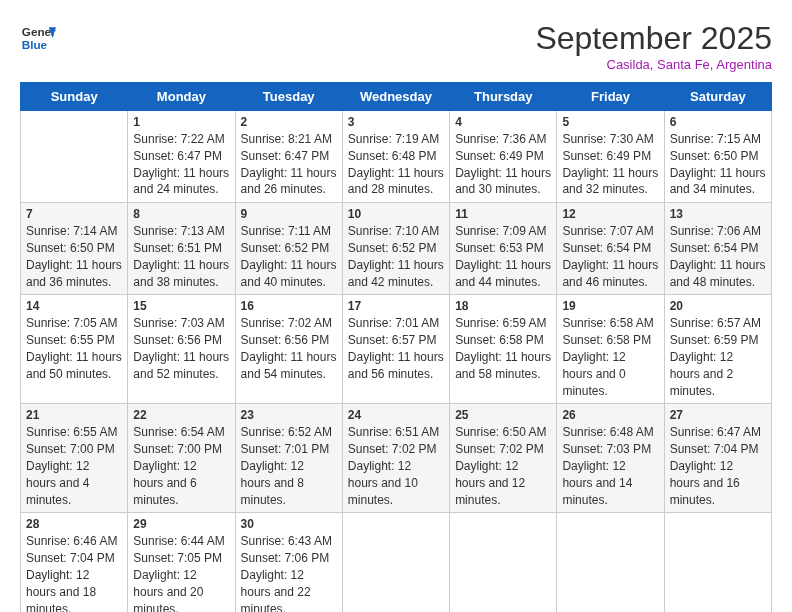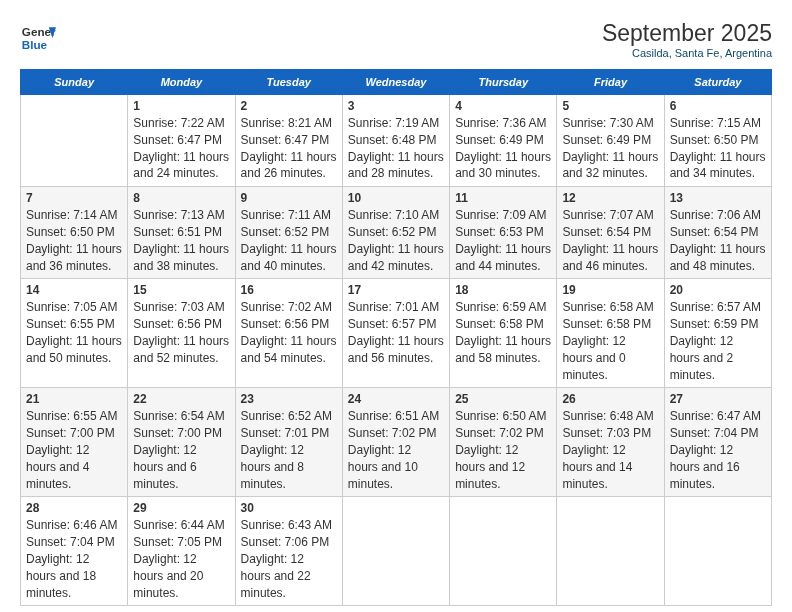--- a/index.html
+++ b/index.html
@@ -22,42 +22,41 @@
       gap: 4px;
     }
     .logo-icon {
       width: 36px;
       height: 36px;
     }
     .title-block {
       text-align: right;
     }
     .month-title {
-      font-size: 23px;
+      font-size: 32px;
       color: #333;
       font-weight: normal;
     }
     .subtitle {
-      font-size: 11px;
-      color: #0c4a6e;
+      font-size: 13px;
+      color: #a21caf;
     }
     table {
       width: 100%;
       border-collapse: collapse;
       border: 1px solid #ccc;
     }
     thead th {
       background-color: #1565c0;
       color: #fff;
-      font-size: 11px;
+      font-size: 13px;
       font-weight: bold;
       text-align: center;
       padding: 6px 4px;
       border: 1px solid #1565c0;
-      font-style: italic;
     }
     tbody td {
       vertical-align: top;
       border: 1px solid #ccc;
       padding: 4px 5px;
       font-size: 10.5px;
       color: #333;
       width: 14.28%;
       min-height: 80px;
       height: 90px;

